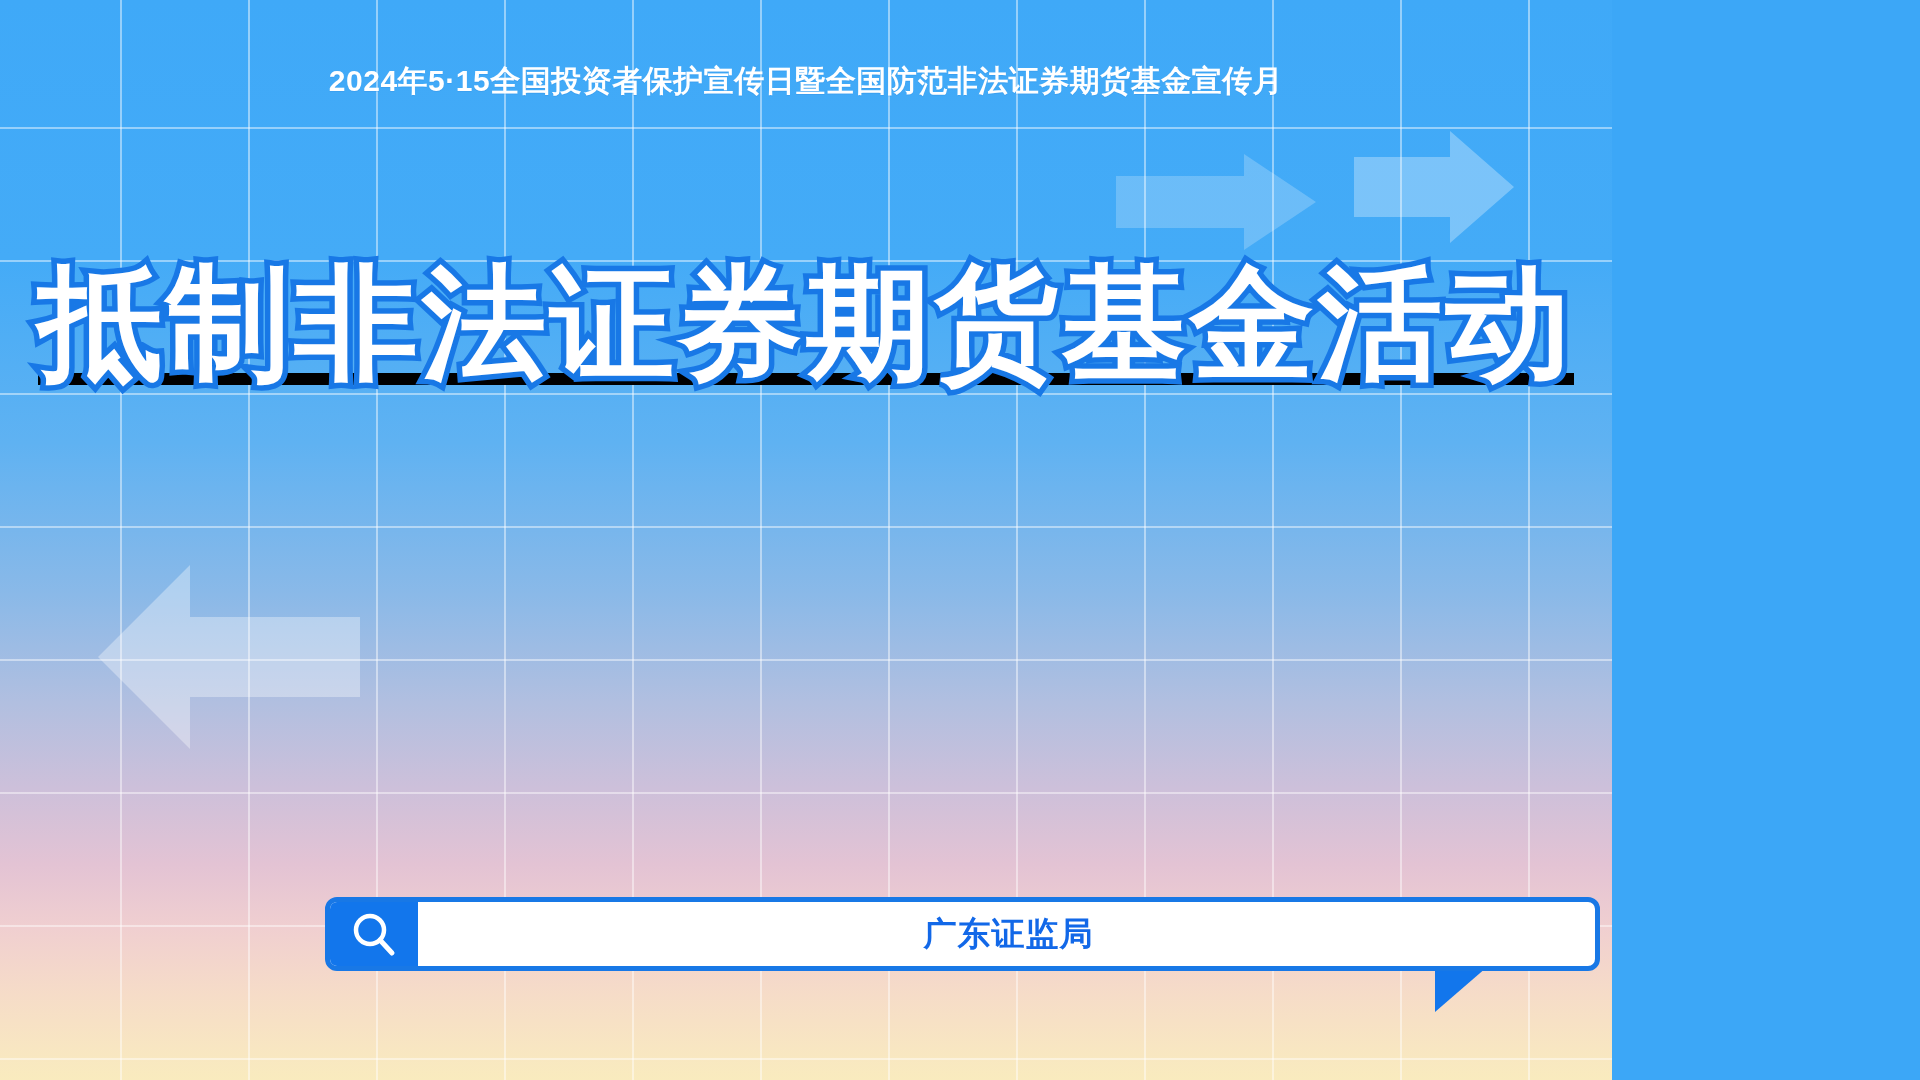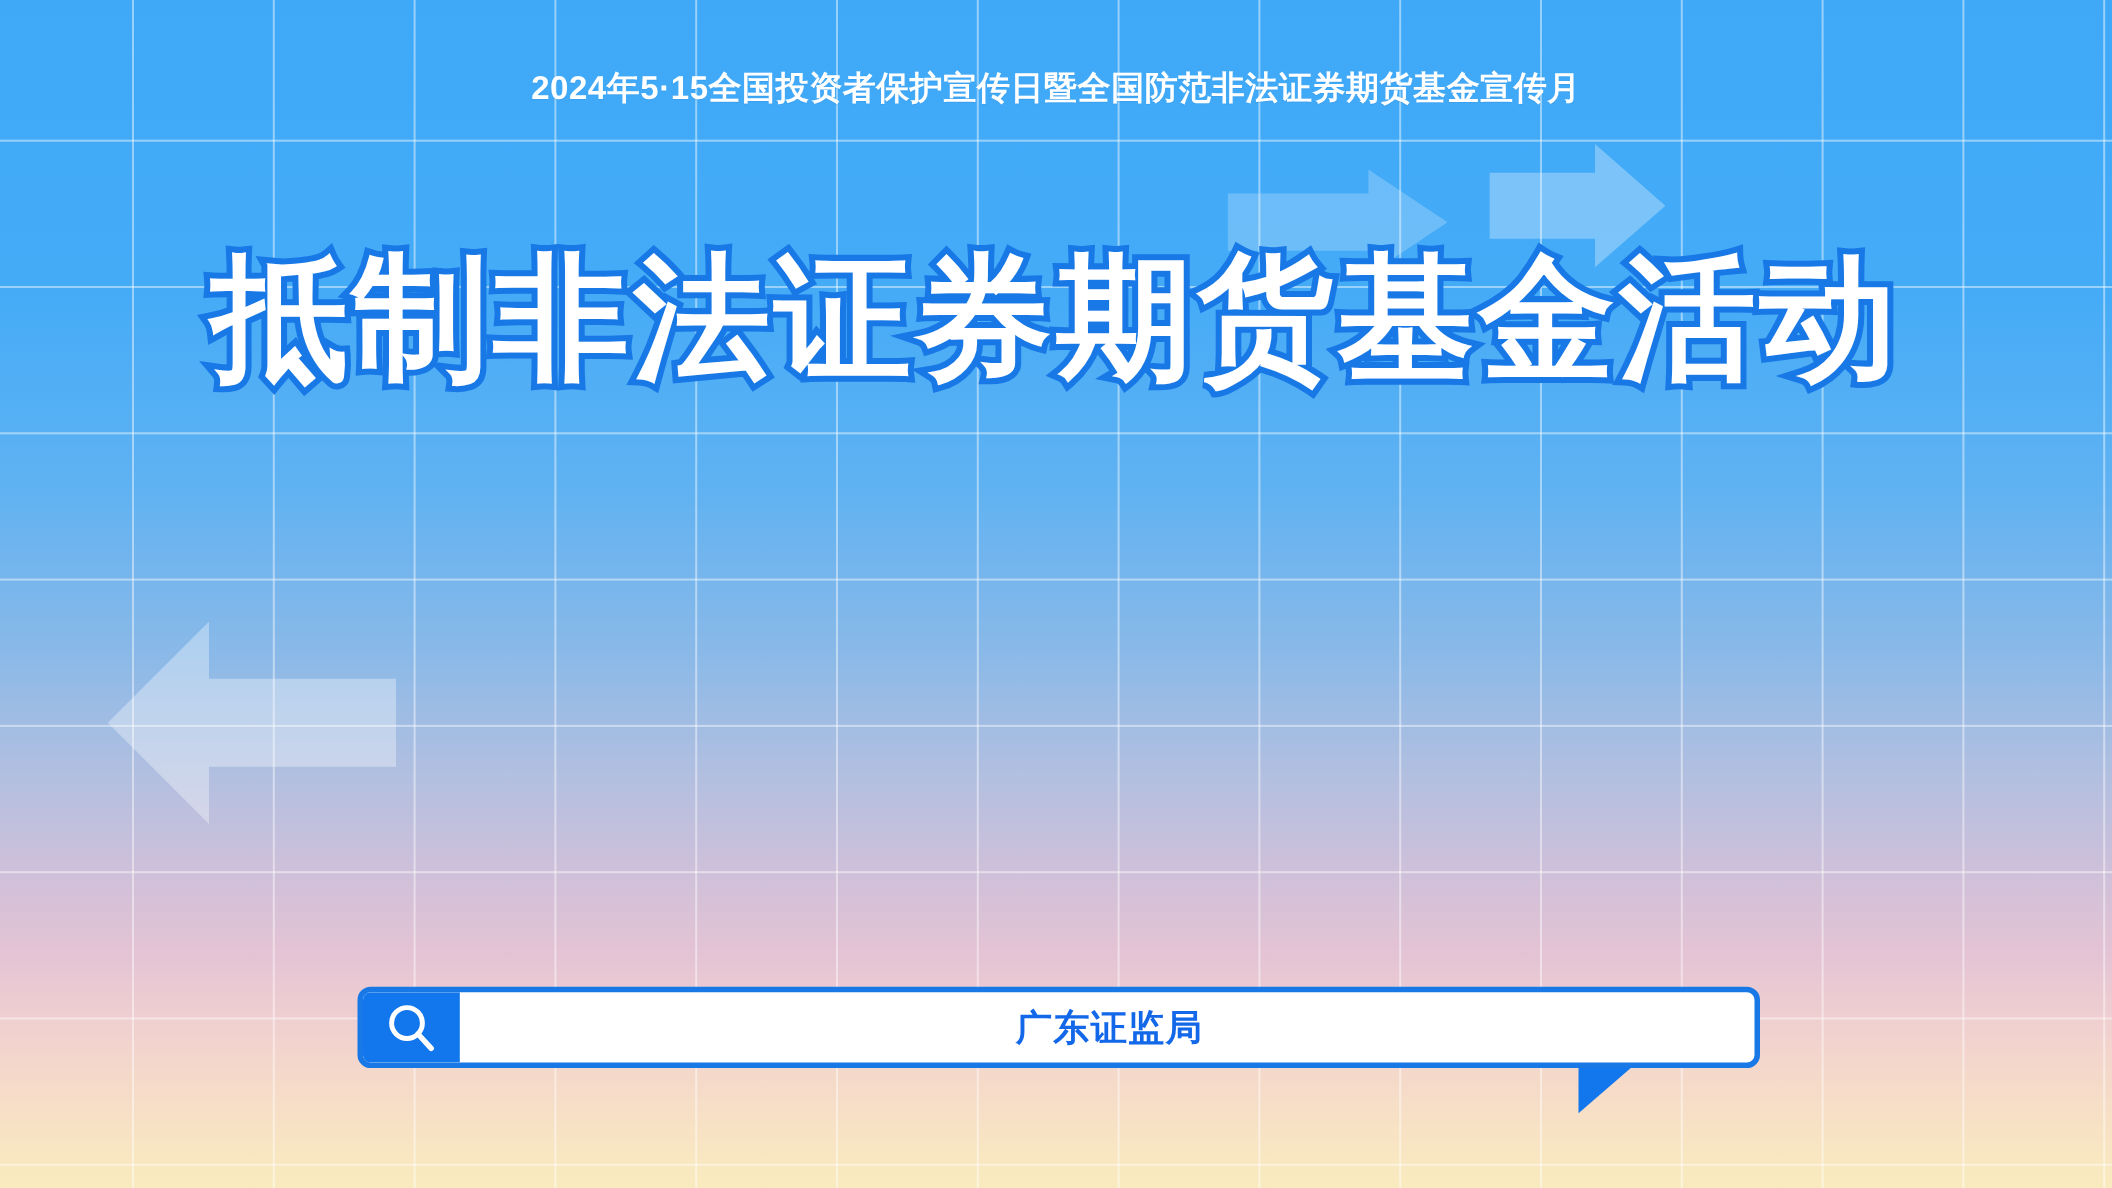--- a/index.html
+++ b/index.html
@@ -4,21 +4,21 @@
 <style>
   * { margin:0; padding:0; box-sizing:border-box; }
   html, body { width:1920px; height:1080px; overflow:hidden; }
   body {
     font-family:"Liberation Sans","DejaVu Sans",sans-serif;
     background:#3ca7f7;
   }
 
   #poster {
     position:relative;
-    width:1920px;
+    width:1612px;
     height:1080px;
     overflow:hidden;
     background:
       linear-gradient(to bottom,
         #3fa9f8 0%,
         #44abf7 24%,
         #5fb2f2 41%,
         #8ab9e8 55%,
         #b1bfe0 65%,
         #cdc0da 73%,
@@ -62,23 +62,24 @@
     font-weight:bold;
     letter-spacing:0.5px;
     line-height:40px;
     white-space:nowrap;
     text-shadow:0 1px 0 rgba(40,130,220,0.25);
   }
 
   
   .headline-block {
     position:absolute;
-    top:210px;
+    top:243px;
     left:0; right:0;
     text-align:center;
+    text-decoration:underline;
   }
   .headline {
     color:#ffffff;
     font-weight:bold;
     font-size:124px;
     line-height:160px;
     letter-spacing:4px;
     white-space:nowrap;
     -webkit-text-stroke:11px #1878e6;
     paint-order:stroke fill;

